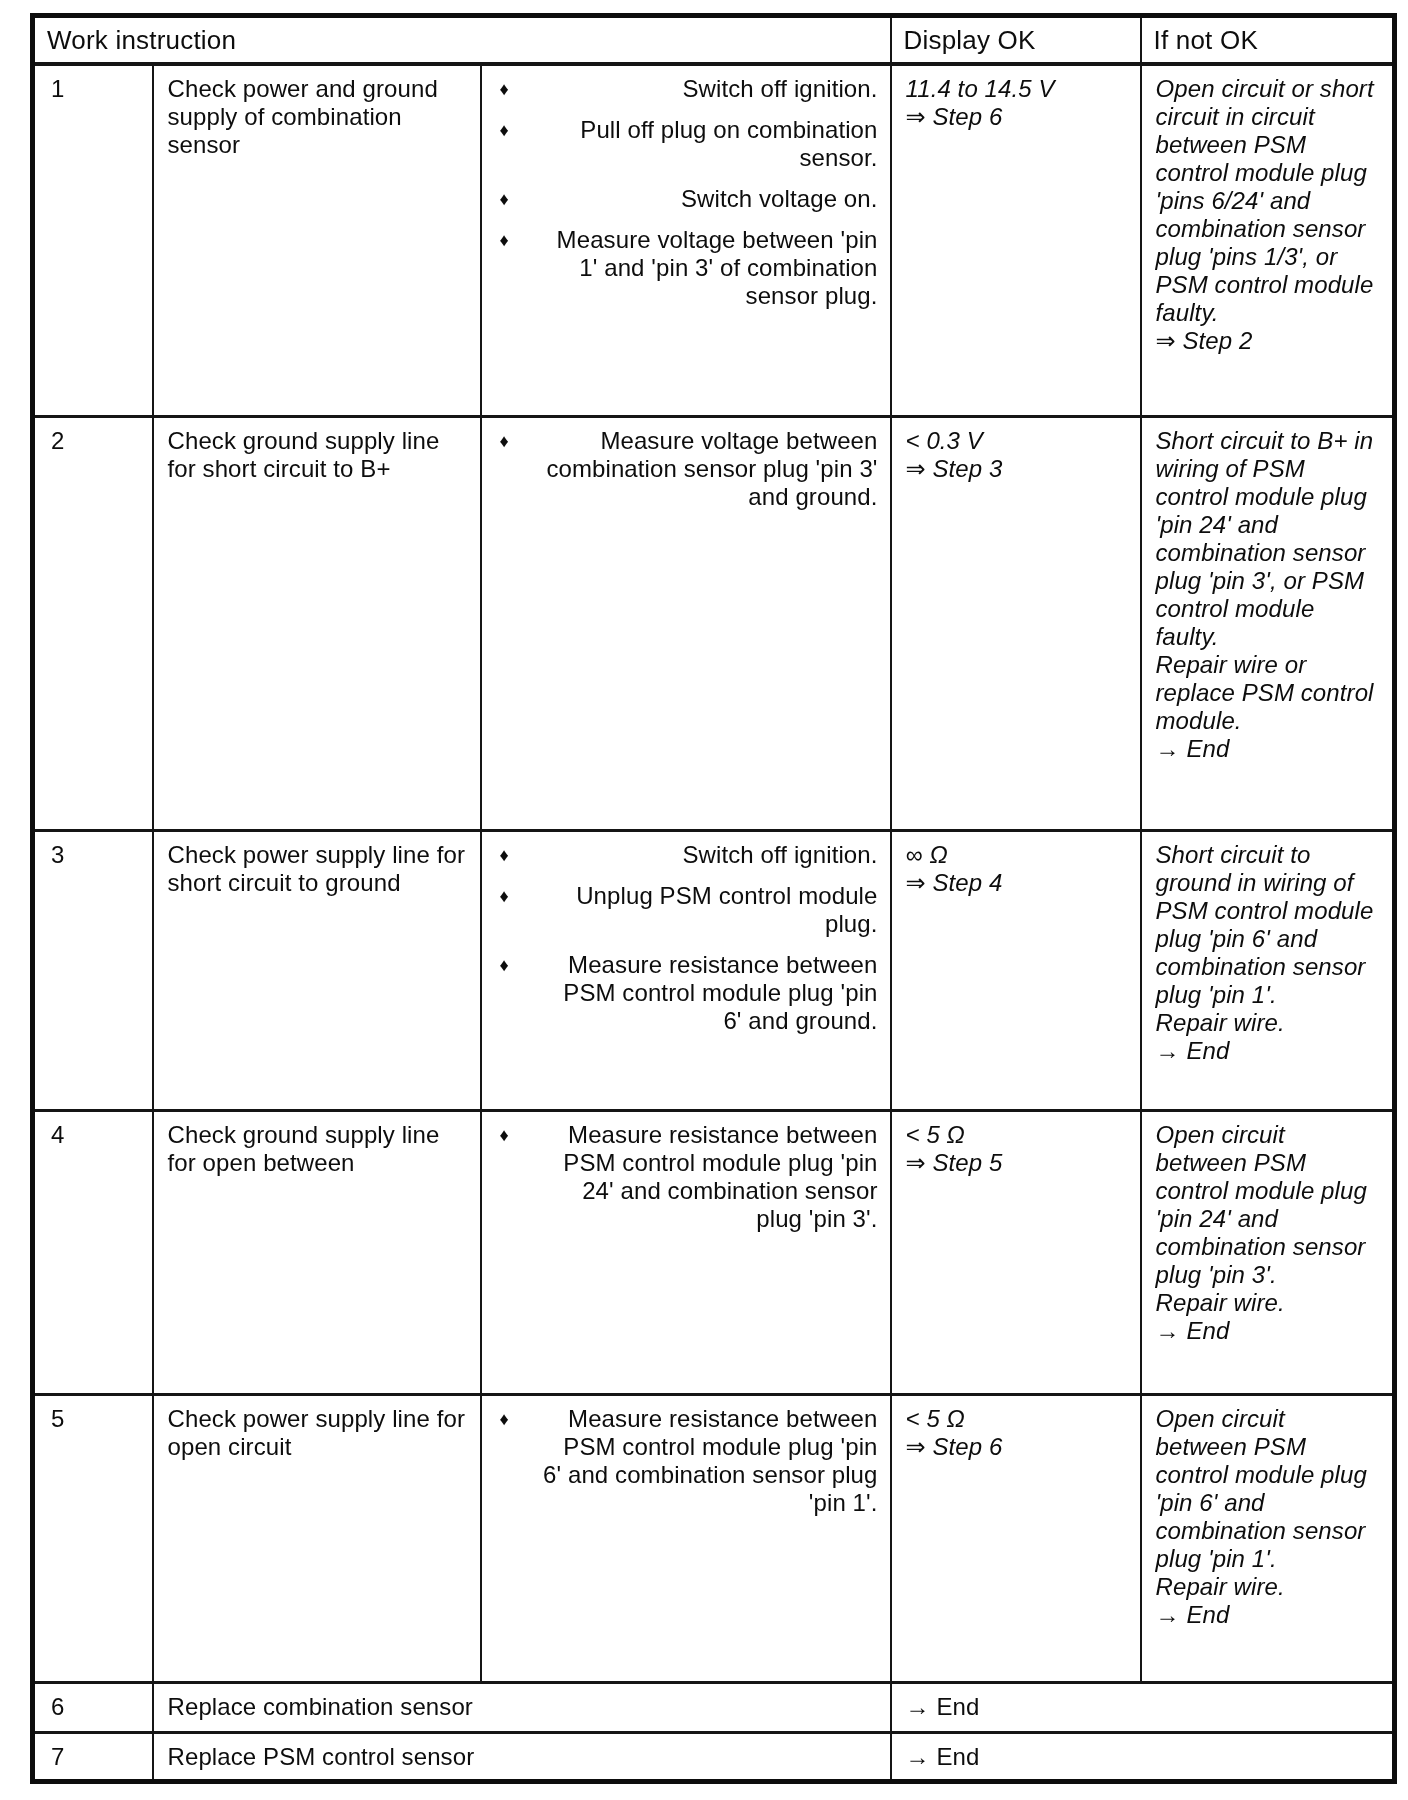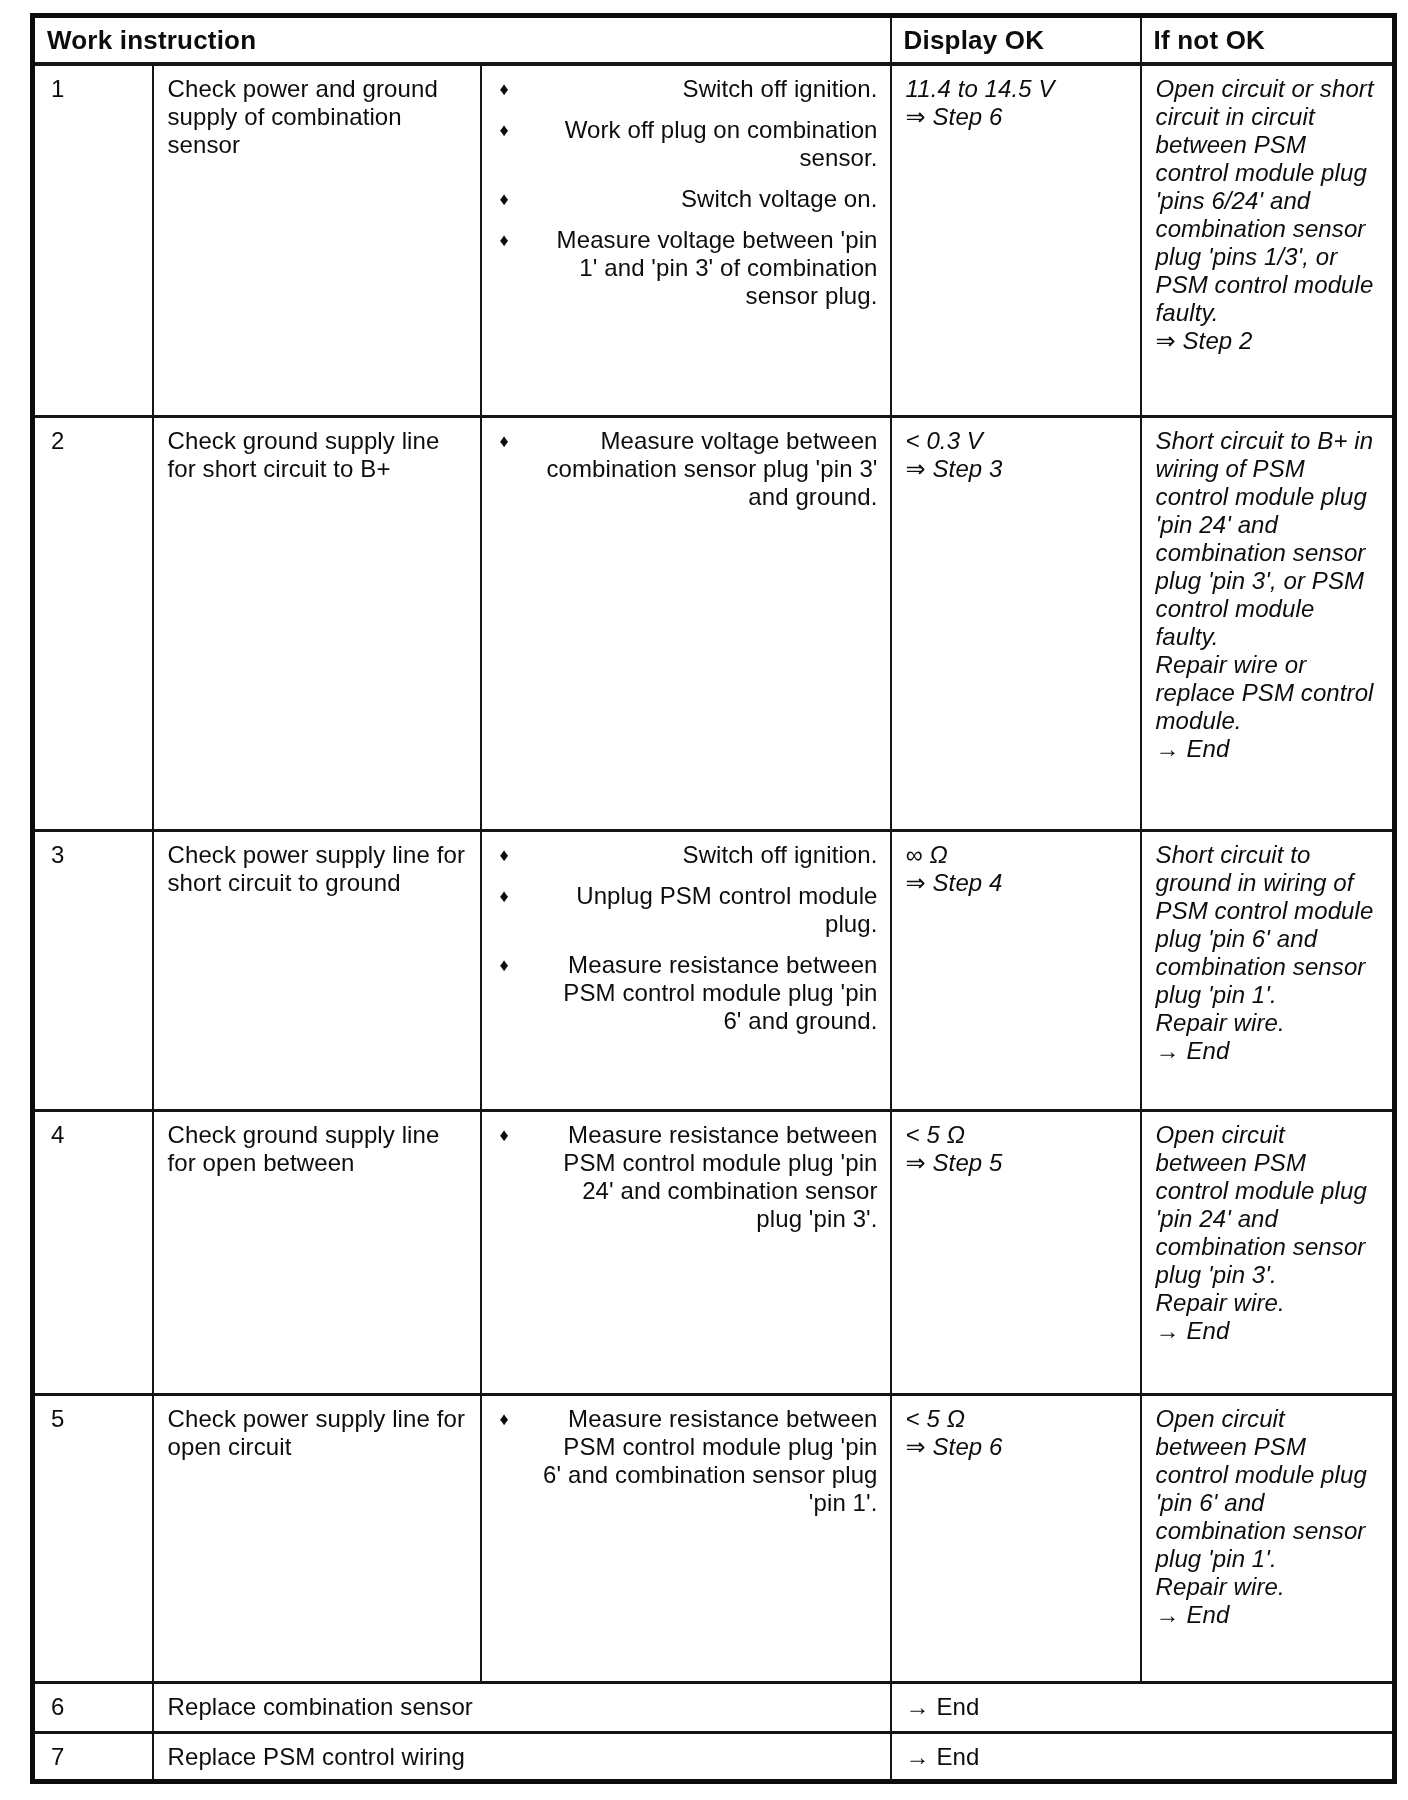--- a/index.html
+++ b/index.html
@@ -37,21 +37,21 @@
 
   th, td {
     border: 2px solid #151515;
     vertical-align: top;
     text-align: left;
     overflow: hidden;
   }
   th {
     border-bottom-width: 4px;
     font-size: 26px;
-    font-weight: bold;
+    font-weight: normal;
     padding: 7px 12px 6px 12px;
     letter-spacing: 0.2px;
   }
   td {
     border-top-width: 3px;
     font-size: 24px;
     line-height: 28px;
     padding: 9px 12px 8px 14px;
     letter-spacing: 0.1px;
   }
@@ -106,21 +106,21 @@
       <tr class="r1">
         <td class="step-cell">1</td>
         <td class="task-cell">Check power and ground supply of combination sensor</td>
         <td class="proc-cell">
           <div class="bullet">
             <span class="marker">♦</span>
             <span class="b-text">Switch off ignition.</span>
           </div>
           <div class="bullet">
             <span class="marker">♦</span>
-            <span class="b-text">Work off plug on combination sensor.</span>
+            <span class="b-text">Pull off plug on combination sensor.</span>
           </div>
           <div class="bullet">
             <span class="marker">♦</span>
             <span class="b-text">Switch voltage on.</span>
           </div>
           <div class="bullet">
             <span class="marker">♦</span>
             <span class="b-text">Measure voltage between 'pin 1' and 'pin 3' of combination sensor plug.</span>
           </div>
         </td>
@@ -223,19 +223,19 @@
       </tr>
 
       <tr class="r6">
         <td class="step-cell">6</td>
         <td class="task-cell" colspan="2">Replace combination sensor</td>
         <td class="display-cell" colspan="2">→ End</td>
       </tr>
 
       <tr class="r7">
         <td class="step-cell">7</td>
-        <td class="task-cell" colspan="2">Replace PSM control wiring</td>
+        <td class="task-cell" colspan="2">Replace PSM control sensor</td>
         <td class="display-cell" colspan="2">→ End</td>
       </tr>
 
     </tbody>
   </table>
 </div>
 
 </body></html>

